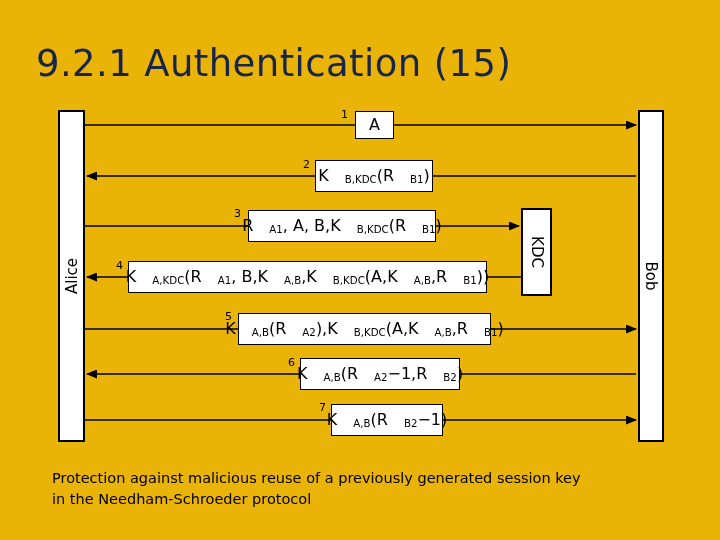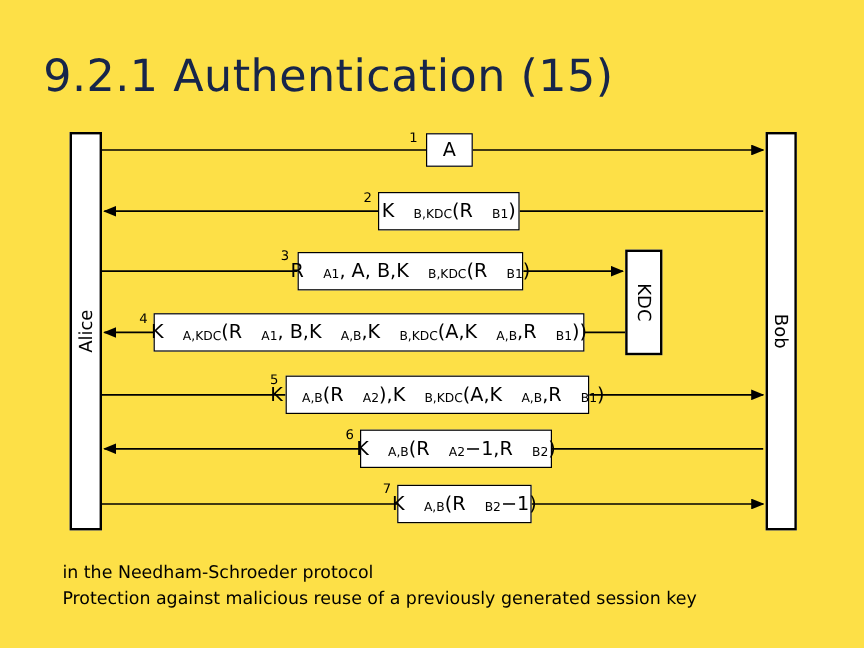--- a/index.html
+++ b/index.html
@@ -4,21 +4,21 @@
 <style>
   html, body {
     margin: 0;
     padding: 0;
     background: #ffffff;
   }
   #slide {
     position: relative;
     width: 720px;
     height: 540px;
-    background: #fde047;
+    background: #eab308;
     overflow: hidden;
     font-family: "DejaVu Sans", "Liberation Sans", sans-serif;
   }
 
   
   #title {
     position: absolute;
     left: 36px;
     top: 42px;
     font-size: 37px;
@@ -255,17 +255,17 @@
 
   <div class="msg-box" id="mb7" style="left:331px; top:404px; width:112px; height:32px;">
       <span class="f">K</span>
       <sub>A,B</sub>
       <span class="f">(R</span>
       <sub>B2</sub>
       <span class="f">−1)</span>
     </div>
 
   <div id="caption">
+    <div>Protection against malicious reuse of a previously generated session key</div>
     <div>in the Needham-Schroeder protocol</div>
-    <div>Protection against malicious reuse of a previously generated session key</div>
   </div>
 
 </div>
 
 </body></html>

